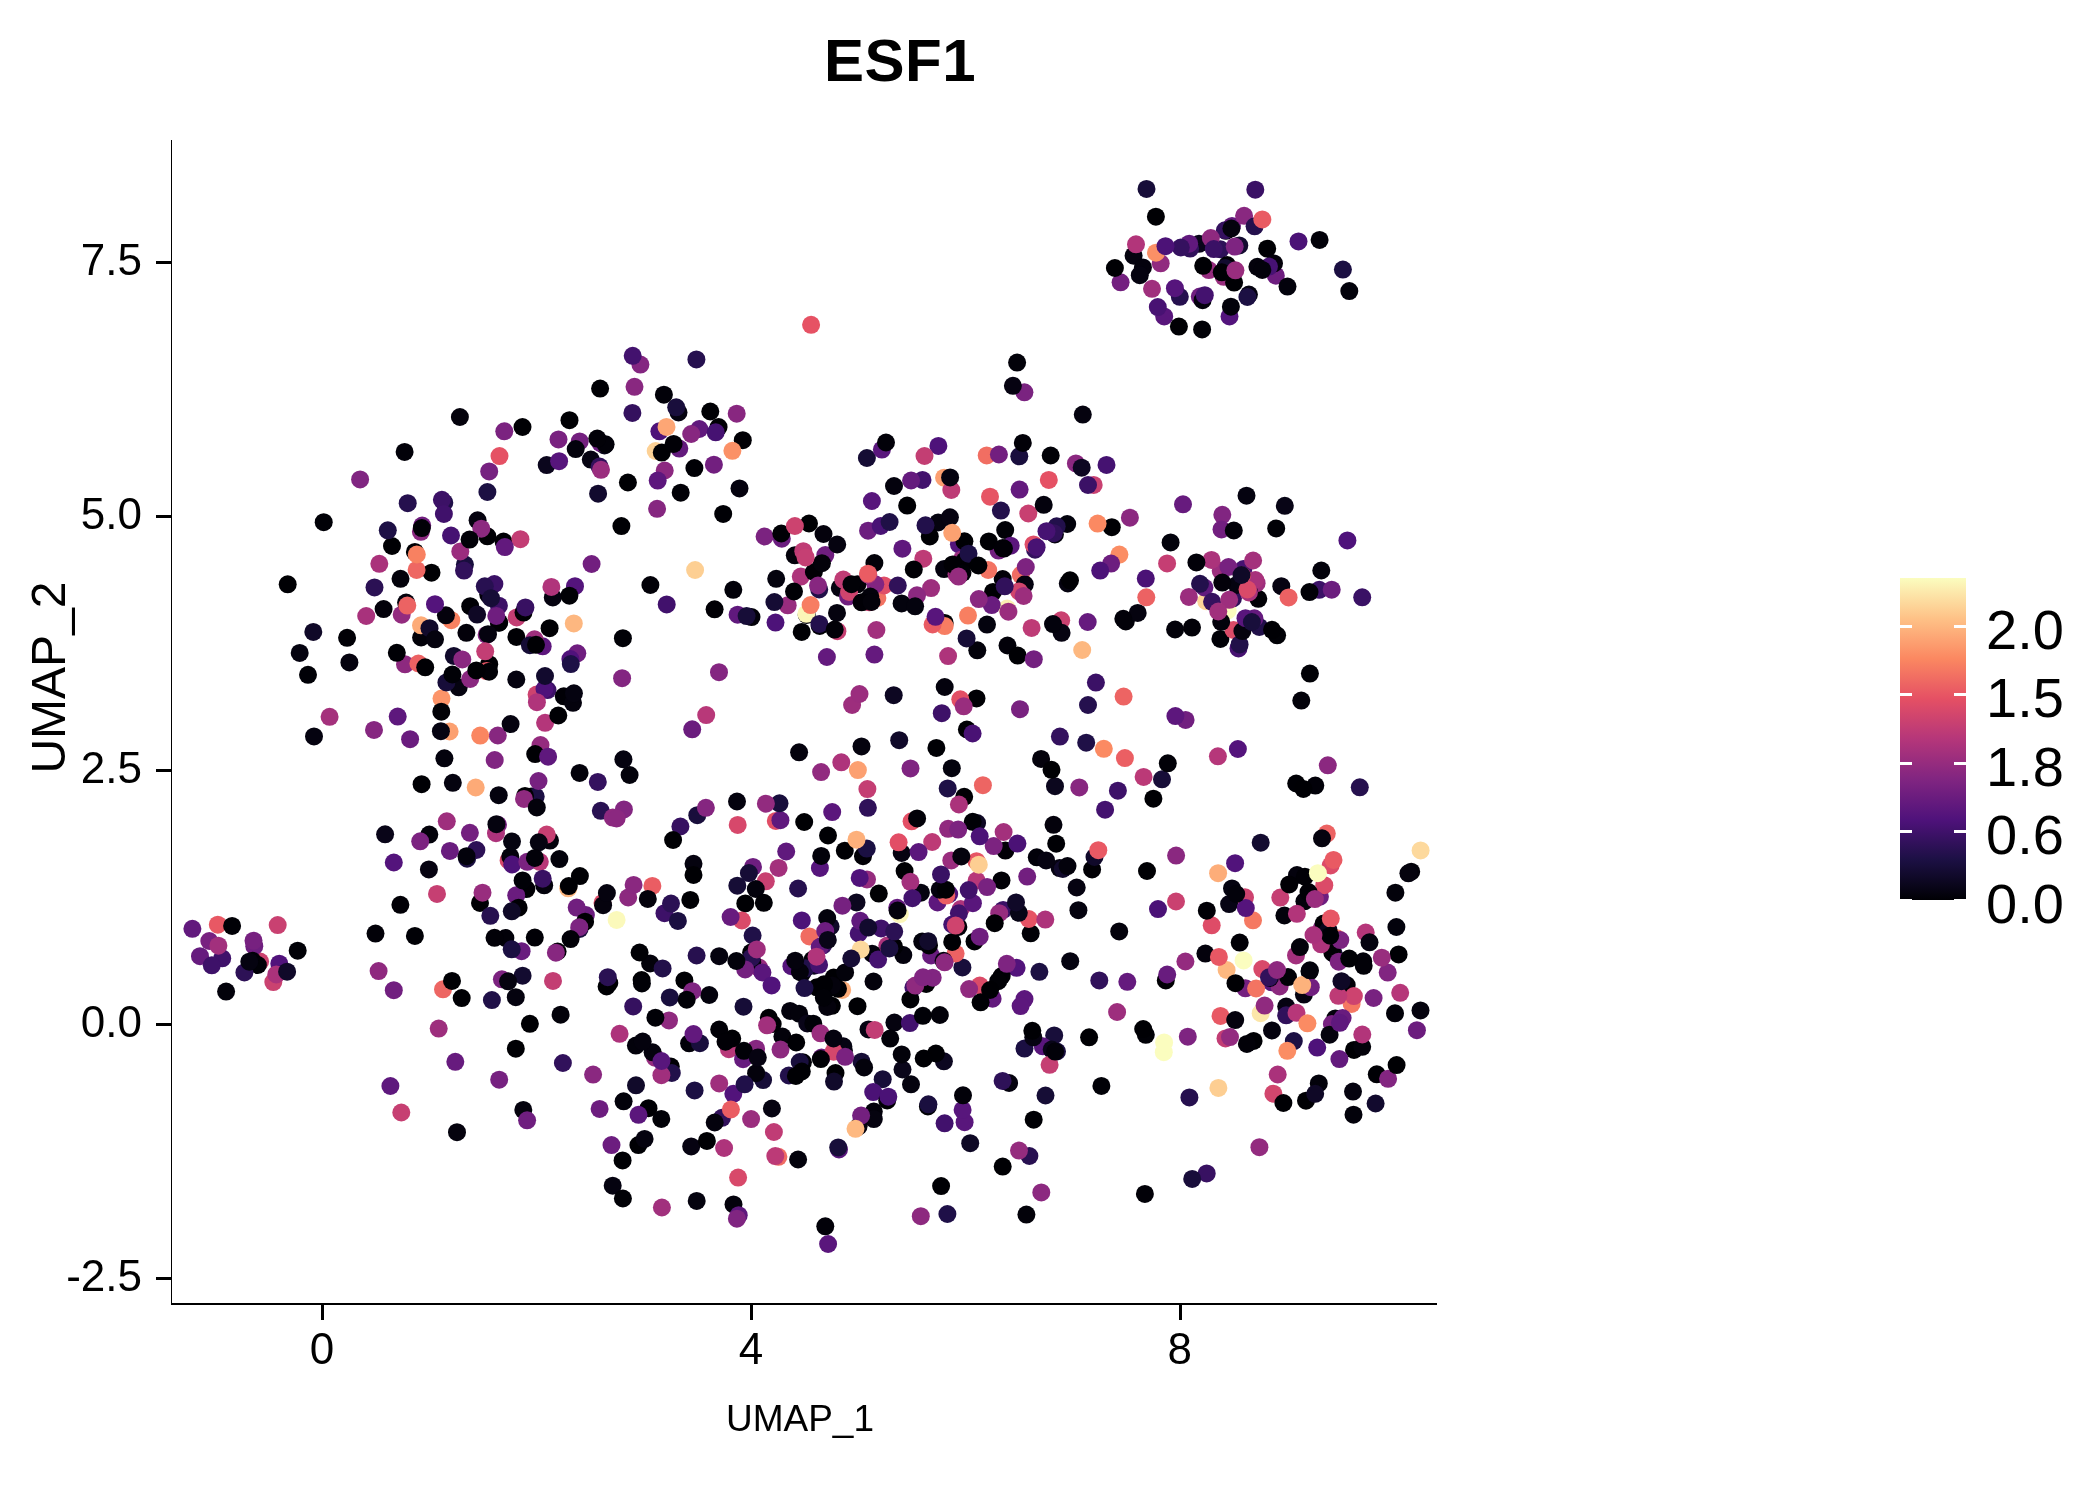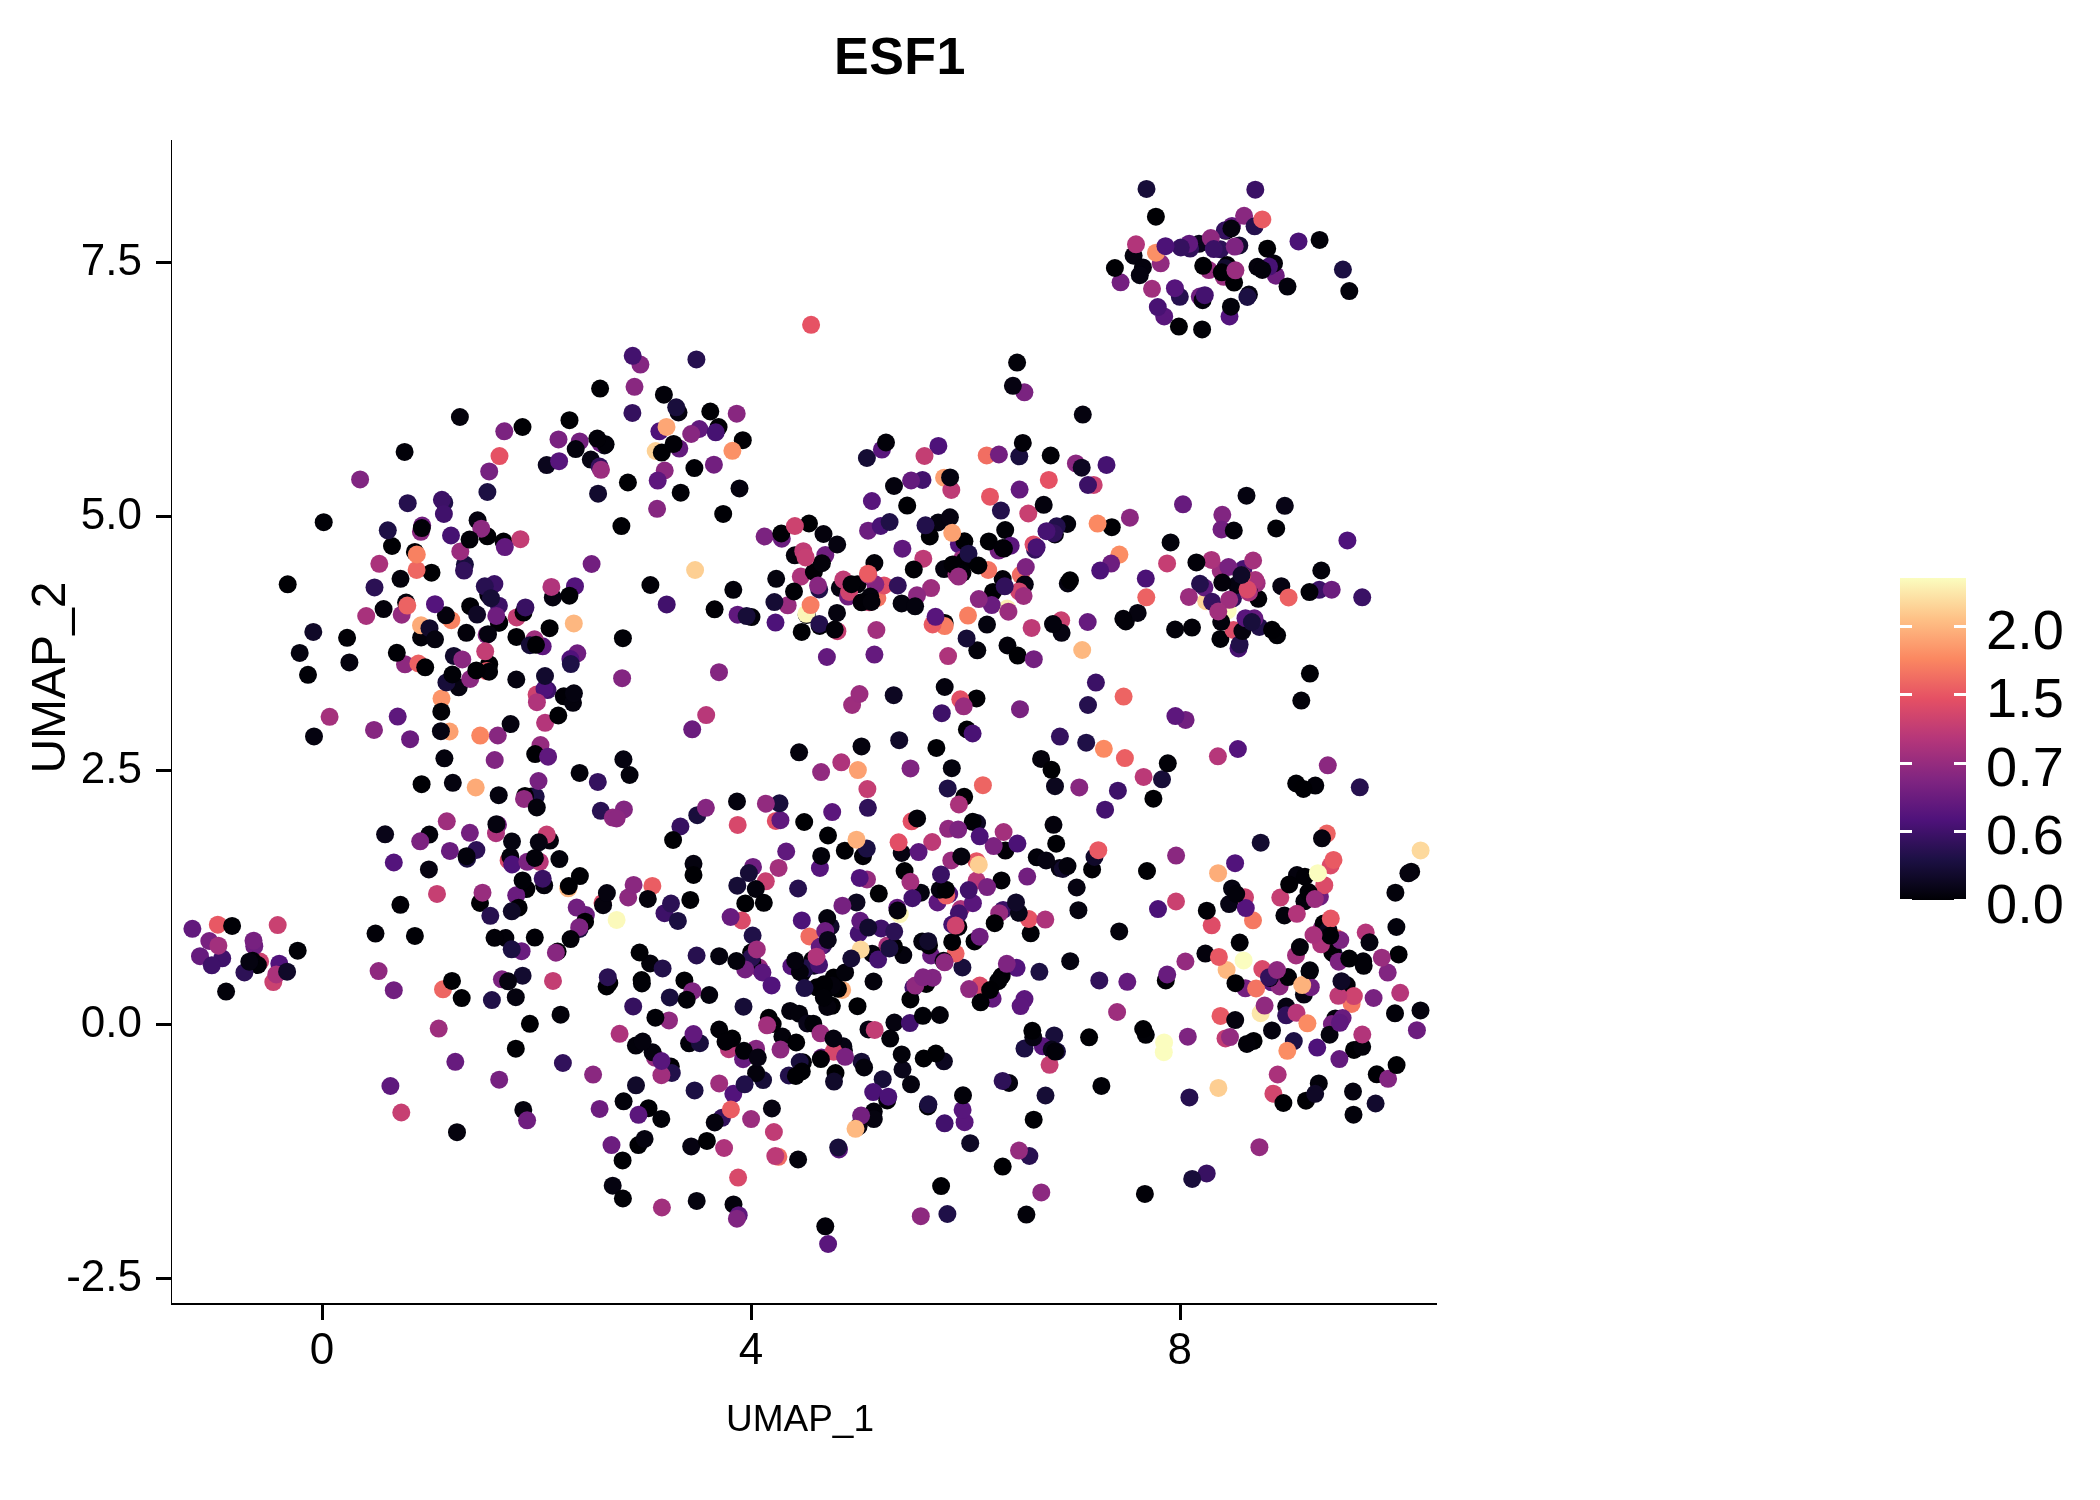--- a/index.html
+++ b/index.html
@@ -19,21 +19,21 @@
     width: 2100px;
     height: 1500px;
     background: #ffffff;
   }
   #chart-title {
     position: absolute;
     left: 0;
     top: 28px;
     width: 1800px;
     text-align: center;
-    font-size: 52px;
+    font-size: 60px;
     font-weight: bold;
     letter-spacing: 0.5px;
     line-height: 1.1;
   }
   #y-axis-title {
     position: absolute;
     left: -272px;
     top: 650px;
     width: 640px;
     text-align: center;
@@ -1341,21 +1341,21 @@
       </svg>
     <div id="legend-ticks">
         <div class="legend-tick left" style="top: 46.9574px;"></div>
         <div class="legend-tick right" style="top: 46.9574px;"></div>
         <div class="legend-label" style="top: 23.9574px;">2.0</div>
         <div class="legend-tick left" style="top: 115.468px;"></div>
         <div class="legend-tick right" style="top: 115.468px;"></div>
         <div class="legend-label" style="top: 92.4681px;">1.5</div>
         <div class="legend-tick left" style="top: 183.979px;"></div>
         <div class="legend-tick right" style="top: 183.979px;"></div>
-        <div class="legend-label" style="top: 160.979px;">0.7</div>
+        <div class="legend-label" style="top: 160.979px;">1.8</div>
         <div class="legend-tick left" style="top: 252.489px;"></div>
         <div class="legend-tick right" style="top: 252.489px;"></div>
         <div class="legend-label" style="top: 229.489px;">0.6</div>
         <div class="legend-tick left" style="top: 321px;"></div>
         <div class="legend-tick right" style="top: 321px;"></div>
         <div class="legend-label" style="top: 298px;">0.0</div>
       </div>
   </div>
 
 </div>

